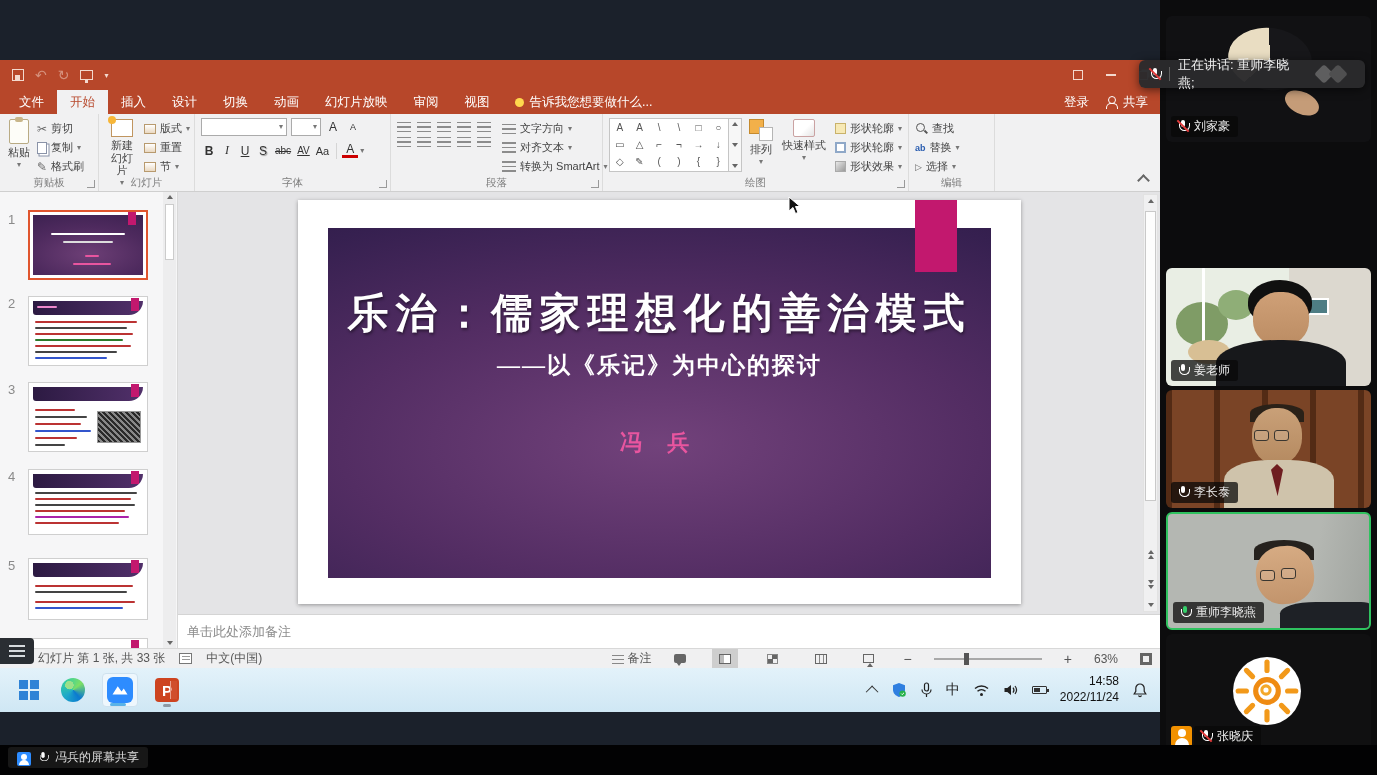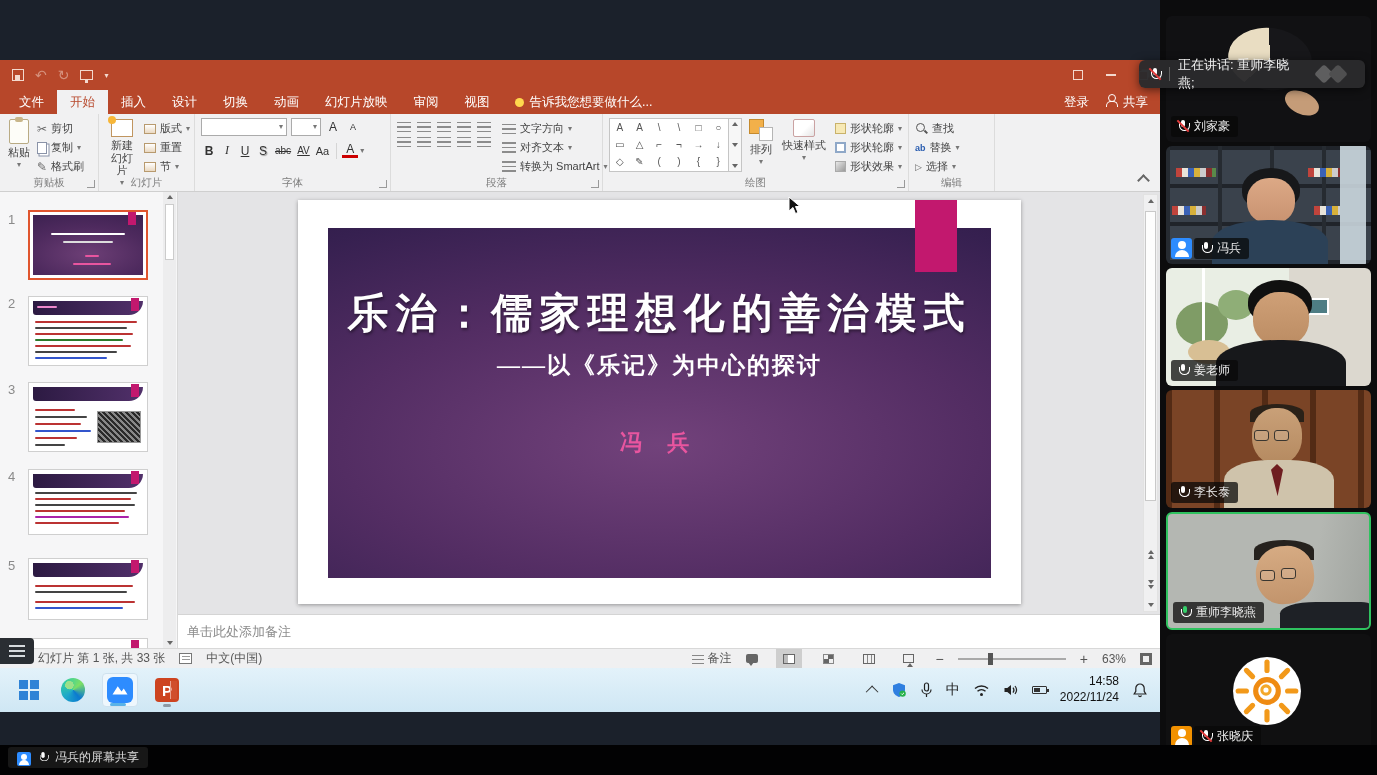--- a/index.html
+++ b/index.html
@@ -118,21 +118,21 @@
 .vsthumb{position:absolute;left:1px;right:1px;top:16px;height:290px;background:#fdfdfd;border:1px solid #c9c9c9}
 .vs-u{position:absolute;top:4px}
 .dbl{position:absolute;display:flex;flex-direction:column;gap:1px;align-items:center}
 .notes{position:absolute;left:178px;right:0;bottom:0;height:34px;background:#fff;border-top:1px solid #d4d4d4;display:flex;align-items:center;padding-left:9px;font-size:13px;color:#8b8b8b}
 
 
 .sbar{position:absolute;left:0;right:0;bottom:44px;height:20px;background:#f0f0f1;border-top:1px solid #d8d8d8;display:flex;align-items:center;font-size:12px;color:#565656;padding:0 8px}
 .sb-l{display:flex;align-items:center;gap:14px;padding-left:30px}
 .spell{width:13px;height:11px;border:1px solid #777;background:#fff;position:relative}
 .spell::after{content:"";position:absolute;left:2px;top:2px;width:8px;height:1px;background:#999;box-shadow:0 3px 0 #999}
-.sb-r{margin-left:auto;display:flex;align-items:center;gap:14px}
+.sb-r{margin-left:auto;display:flex;align-items:center;gap:22px}
 .nico{width:12px;height:10px;background:repeating-linear-gradient(0deg,#888 0 1.5px,transparent 1.5px 4px)}
 .cico{width:12px;height:9px;background:#666;border-radius:2px;position:relative}
 .cico::after{content:"";position:absolute;left:2px;bottom:-3px;border-left:3px solid transparent;border-right:3px solid transparent;border-top:4px solid #666}
 .vb{width:26px;height:20px;display:flex;align-items:center;justify-content:center}
 .vb.sel{background:#cecece}
 .vb-n{width:12px;height:10px;border:1px solid #666;background:linear-gradient(90deg,#bbb 0 4px,#fff 4px)}
 .vb-g{width:11px;height:10px;background:conic-gradient(#666 0 25%,transparent 0 50%,#666 0 75%,transparent 0);outline:1px solid #888;outline-offset:-1px}
 .vb-r{width:12px;height:10px;border:1px solid #666;background:linear-gradient(90deg,transparent 0 3px,#888 3px 4px,transparent 4px 7px,#888 7px 8px,transparent 8px)}
 .vb-s{width:11px;height:9px;border:1px solid #666;position:relative}
 .vb-s::after{content:"";position:absolute;left:3px;top:8px;border-left:3px solid transparent;border-right:3px solid transparent;border-bottom:4px solid #666}
@@ -253,21 +253,21 @@
       <span class="tab">动画</span>
       <span class="tab">幻灯片放映</span>
       <span class="tab">审阅</span>
       <span class="tab">视图</span>
       <span class="tellme">
         <i class="bulb"></i>
         <span>告诉我您想要做什么...</span>
       </span>
       <span class="tabs-right">
         <span>登录</span>
-        <span style="display:flex;align-items:flex-start;gap:5px">
+        <span style="display:flex;align-items:center;gap:5px">
           <i class="pshare"></i>
           <span>共享</span>
         </span>
       </span>
     </div>
 
     <div class="ribbon">
 
       <div class="rg" style="width:99px">
         <div class="bigbtn">
@@ -661,37 +661,20 @@
       <div class="tagrow">
         <span class="ntag">
             <span class="mic">
               <i class="slash"></i>
             </span>
             <span>刘家豪</span>
           </span>
       </div>
     </div>
 
-    <div class="tile bookbg" style="top:146px">
-      <span class="winstrip"></span>
-      <span class="bk" style="left:10px;top:22px"></span>
-      <span class="bk" style="left:6px;top:60px;width:34px"></span>
-      <span class="bk" style="left:142px;top:22px;width:32px"></span>
-      <span class="bk" style="left:148px;top:60px;width:26px"></span>
-      <span class="hair" style="left:76px;top:22px;width:58px;height:42px"></span>
-      <span class="skin" style="left:81px;top:32px;width:48px;height:46px"></span>
-      <span class="bod" style="left:46px;top:74px;width:116px;height:46px;background:#2c4157"></span>
-      <div class="tagrow">
-        <span class="pbadge" style="background:#2d8cff"></span>
-        <span class="ntag">
-            <span class="mic"></span>
-            <span>冯兵</span>
-          </span>
-      </div>
-    </div>
 
     <div class="tile brightbg" style="top:268px">
       <span class="blob" style="left:10px;top:34px;width:52px;height:44px;background:#7f9c66"></span>
       <span class="blob" style="left:52px;top:22px;width:36px;height:30px;background:#8fae77"></span>
       <span class="tl" style="left:36px;top:0;width:3px;height:80px;background:#fff"></span>
       <span class="pic" style="right:42px;top:30px"></span>
       <span class="blob" style="left:22px;bottom:22px;width:42px;height:24px;background:#d8bf94"></span>
       <span class="hair" style="left:82px;top:12px;width:64px;height:44px;background:#101010"></span>
       <span class="skin" style="left:87px;top:24px;width:56px;height:54px;background:linear-gradient(#cfa077,#bb8c63)"></span>
       <span class="bod" style="left:50px;top:72px;width:130px;height:48px;background:#17181b"></span>

